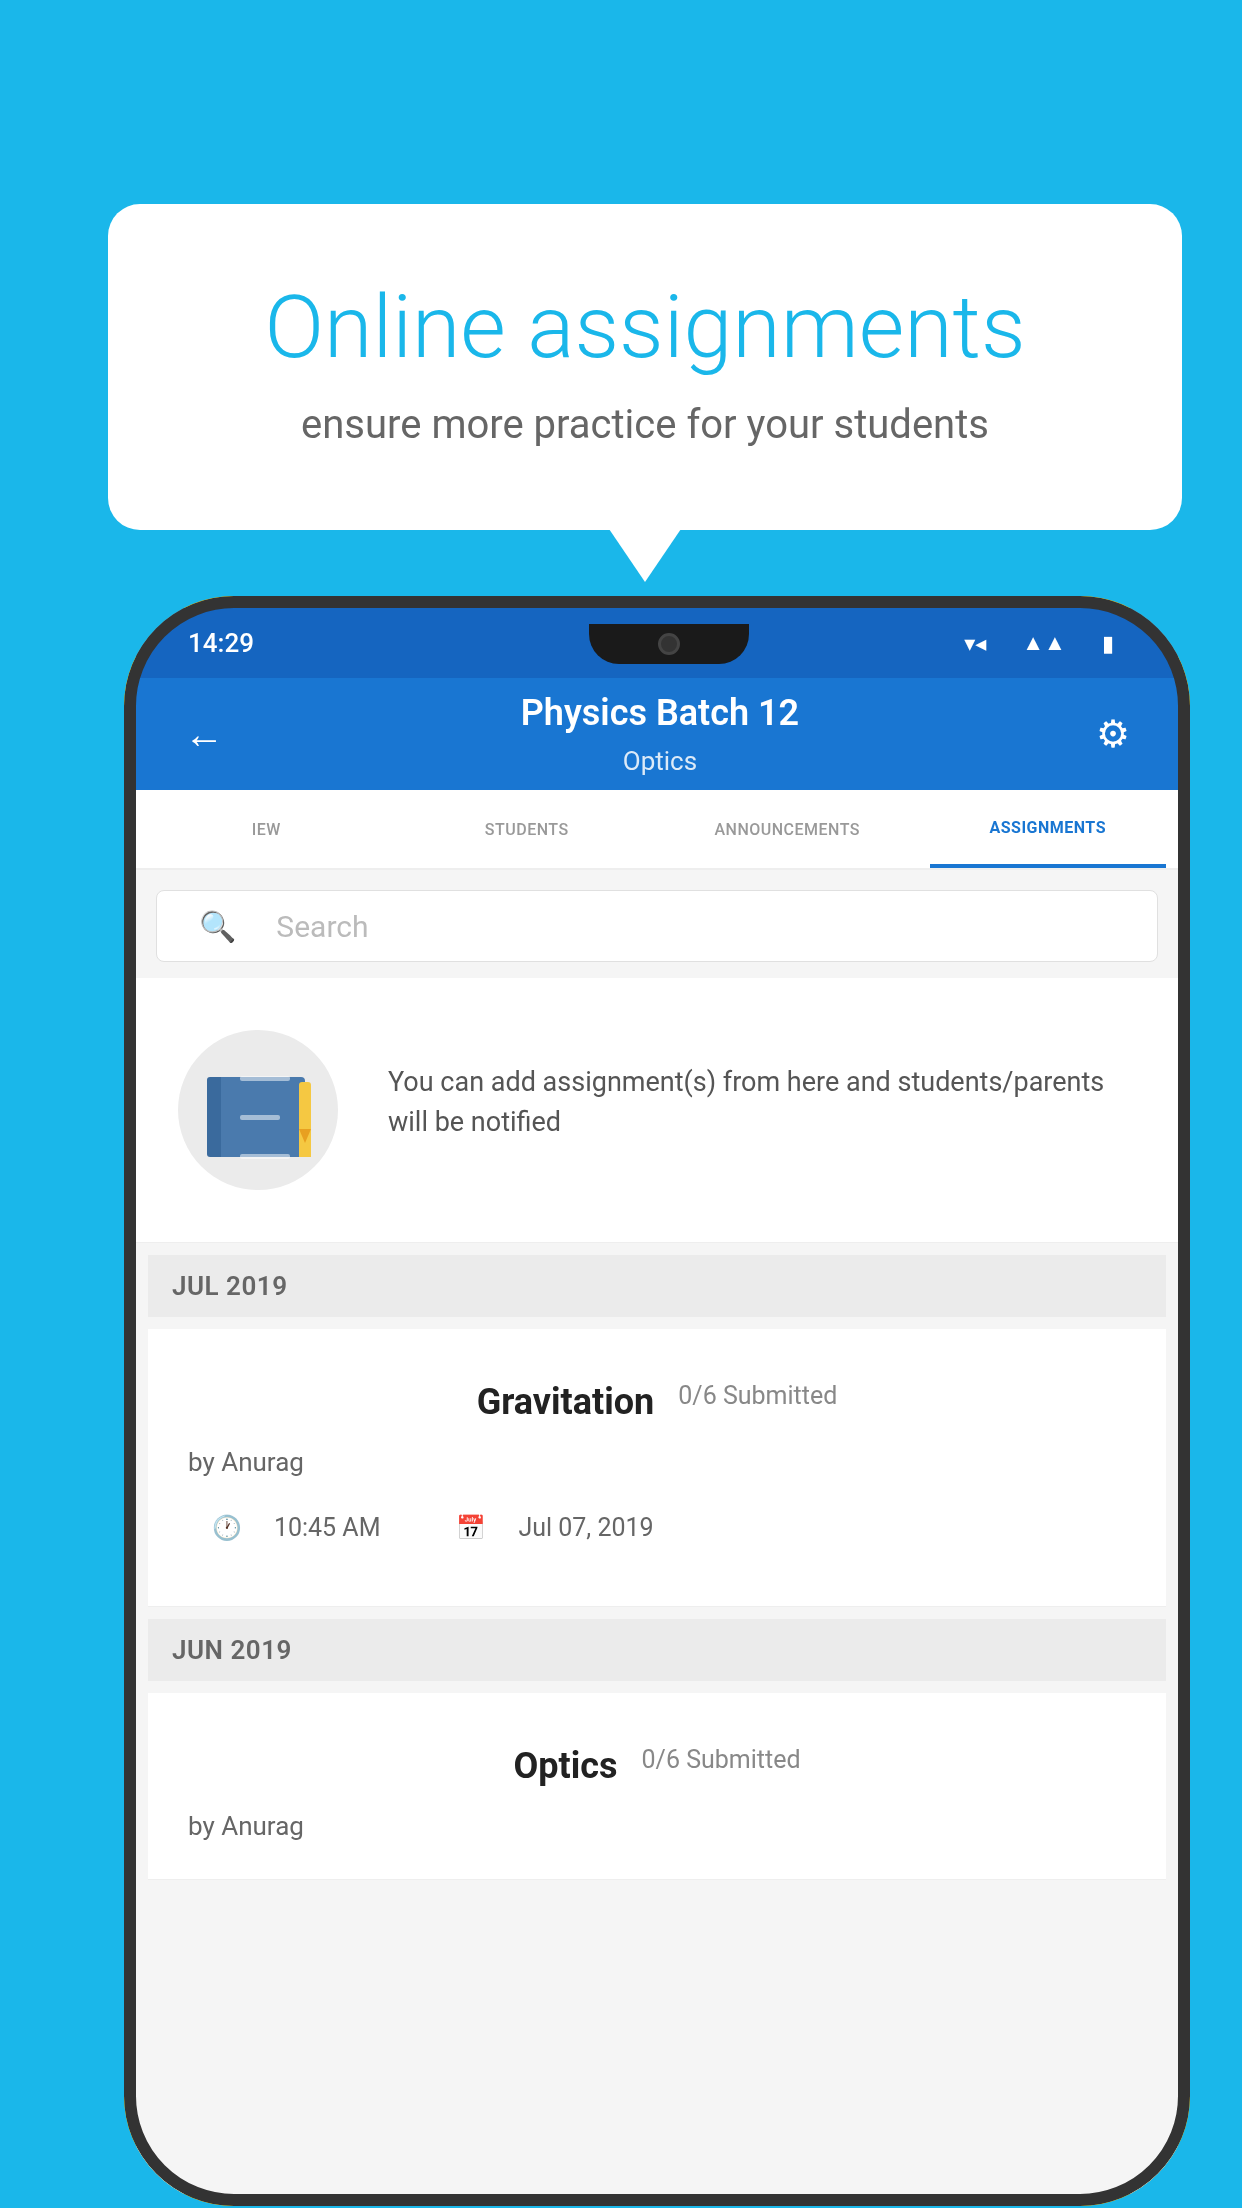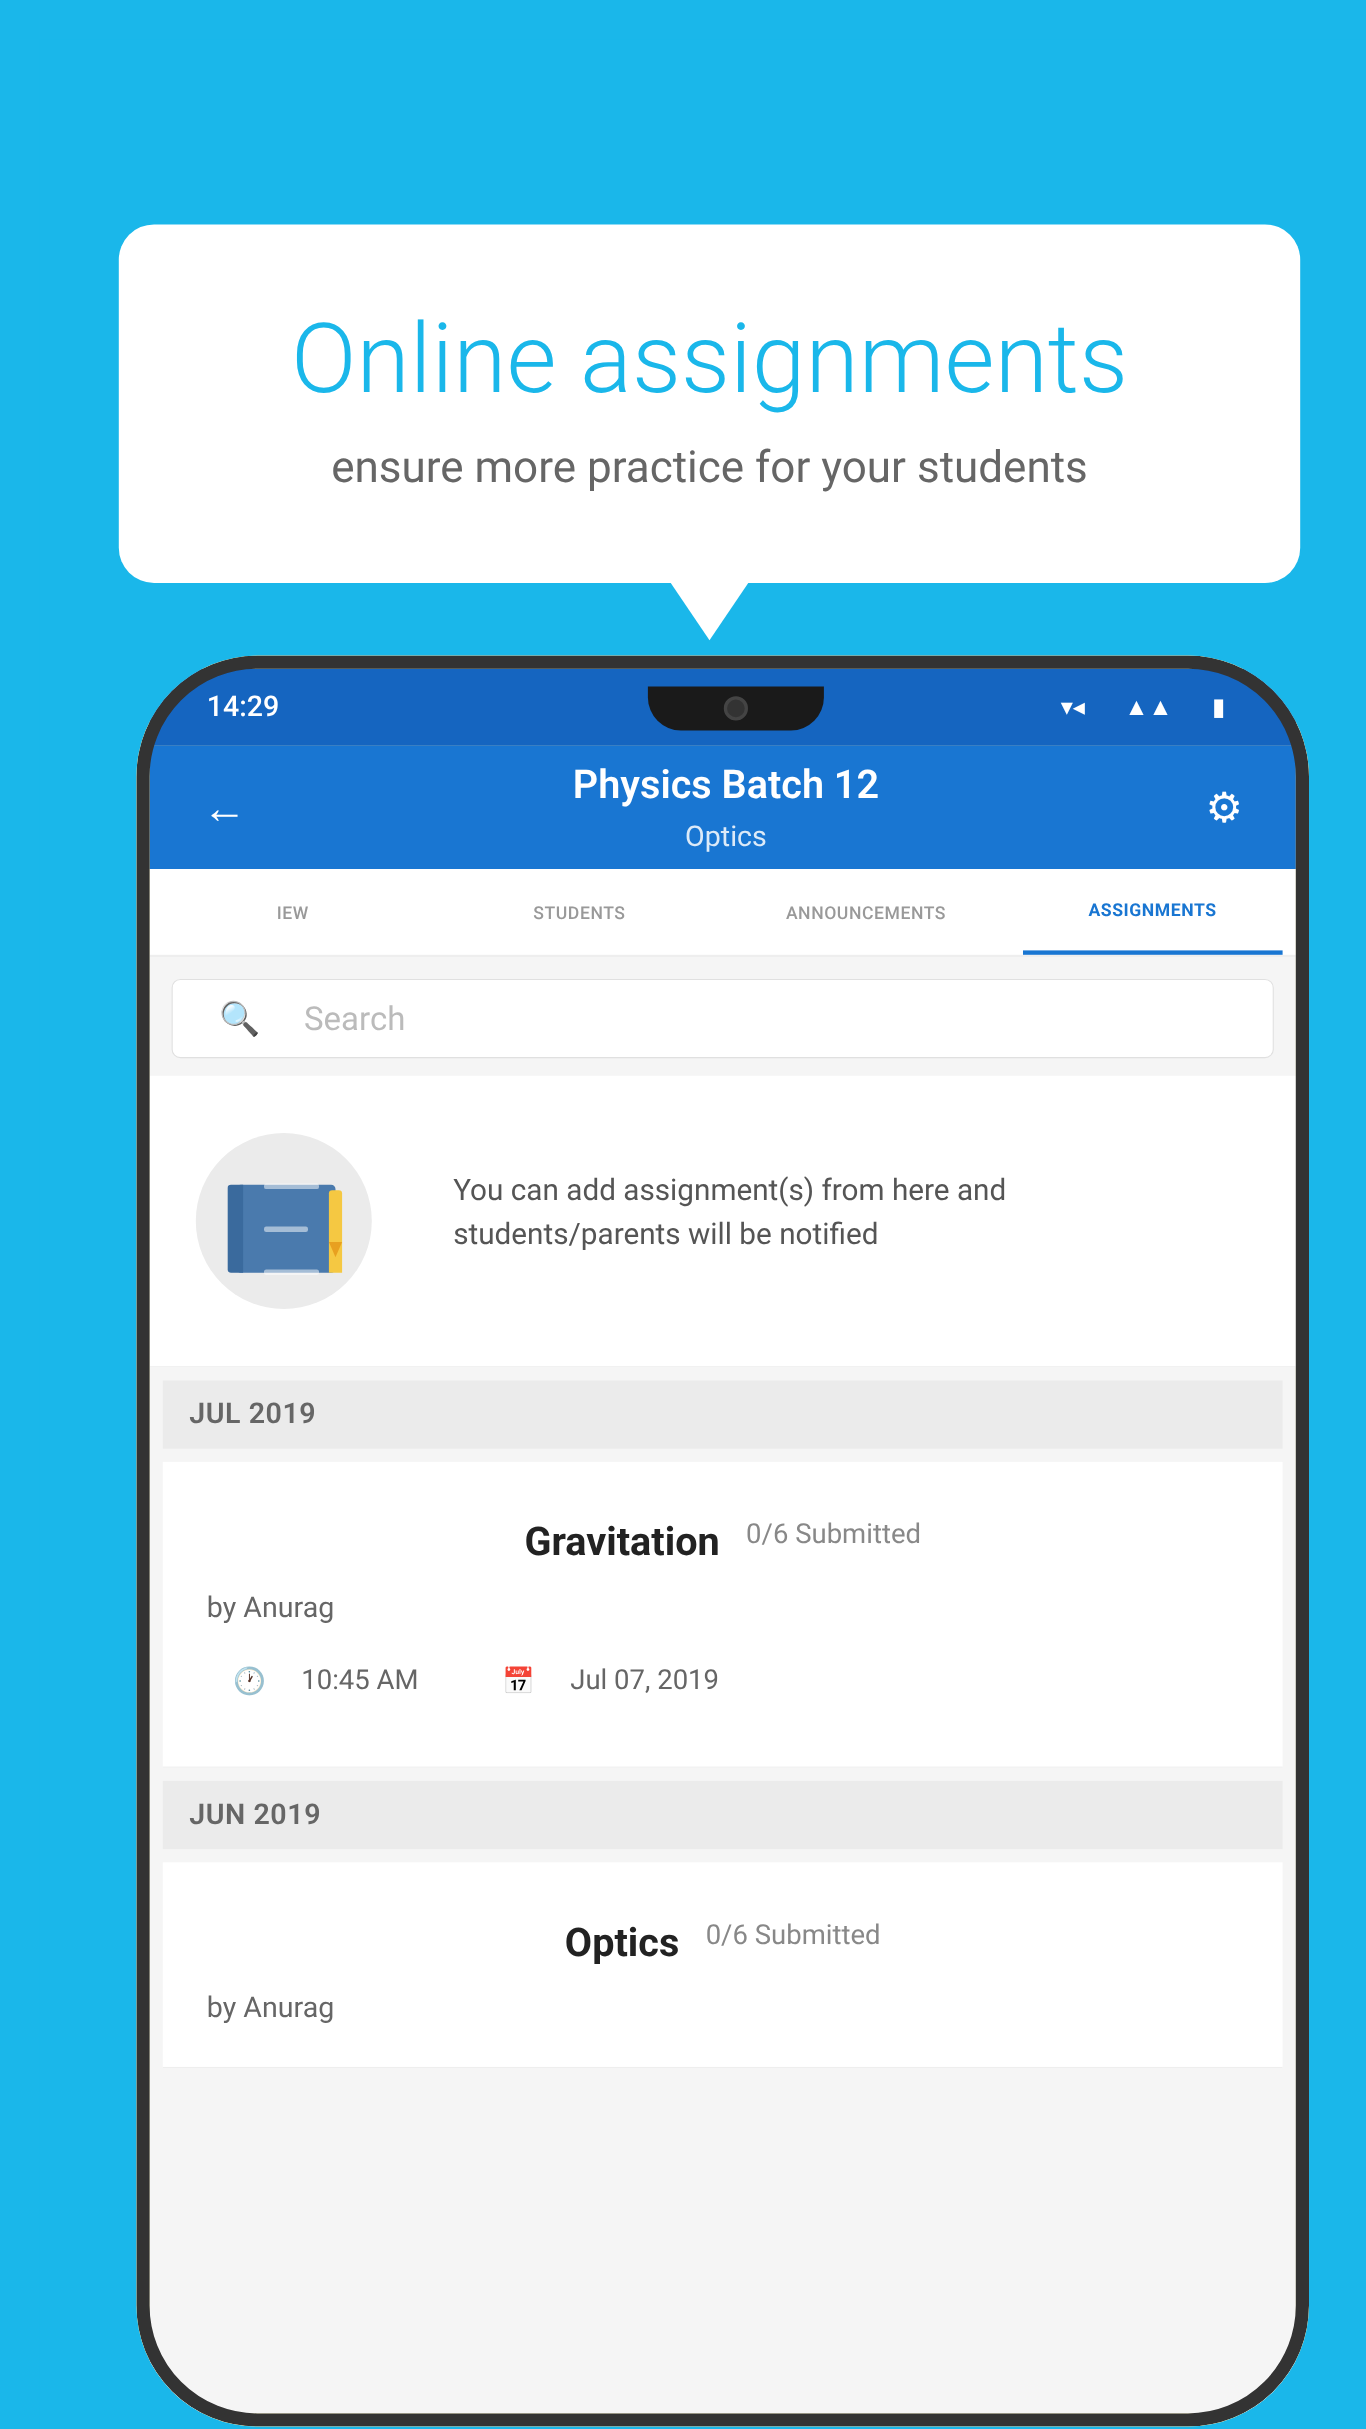--- a/index.html
+++ b/index.html
@@ -49,21 +49,21 @@
     }
 
     
     .phone-frame {
       position: absolute;
       top: 560px;
       left: 88px;
       right: 88px;
       width: 1066px;
       height: 1610px;
-      background: #fef9c3;
+      background: #eab308;
       border-radius: 110px;
       overflow: hidden;
     }
 
     
     .phone-frame::before {
       content: '';
       position: absolute;
       top: 0; left: 0; right: 0; bottom: 0;
       border-radius: 110px;
@@ -223,21 +223,21 @@
       color: #bbb;
     }
 
     
     .empty-state-card {
       background: white;
       margin: 16px 0 0 0;
       padding: 40px 30px;
       display: flex;
       align-items: center;
-      gap: 38px;
+      gap: 14px;
       border-bottom: 1px solid #eee;
     }
     .assignment-illustration {
       width: 160px;
       height: 160px;
       background: #ebebeb;
       border-radius: 50%;
       display: flex;
       align-items: center;
       justify-content: center;

